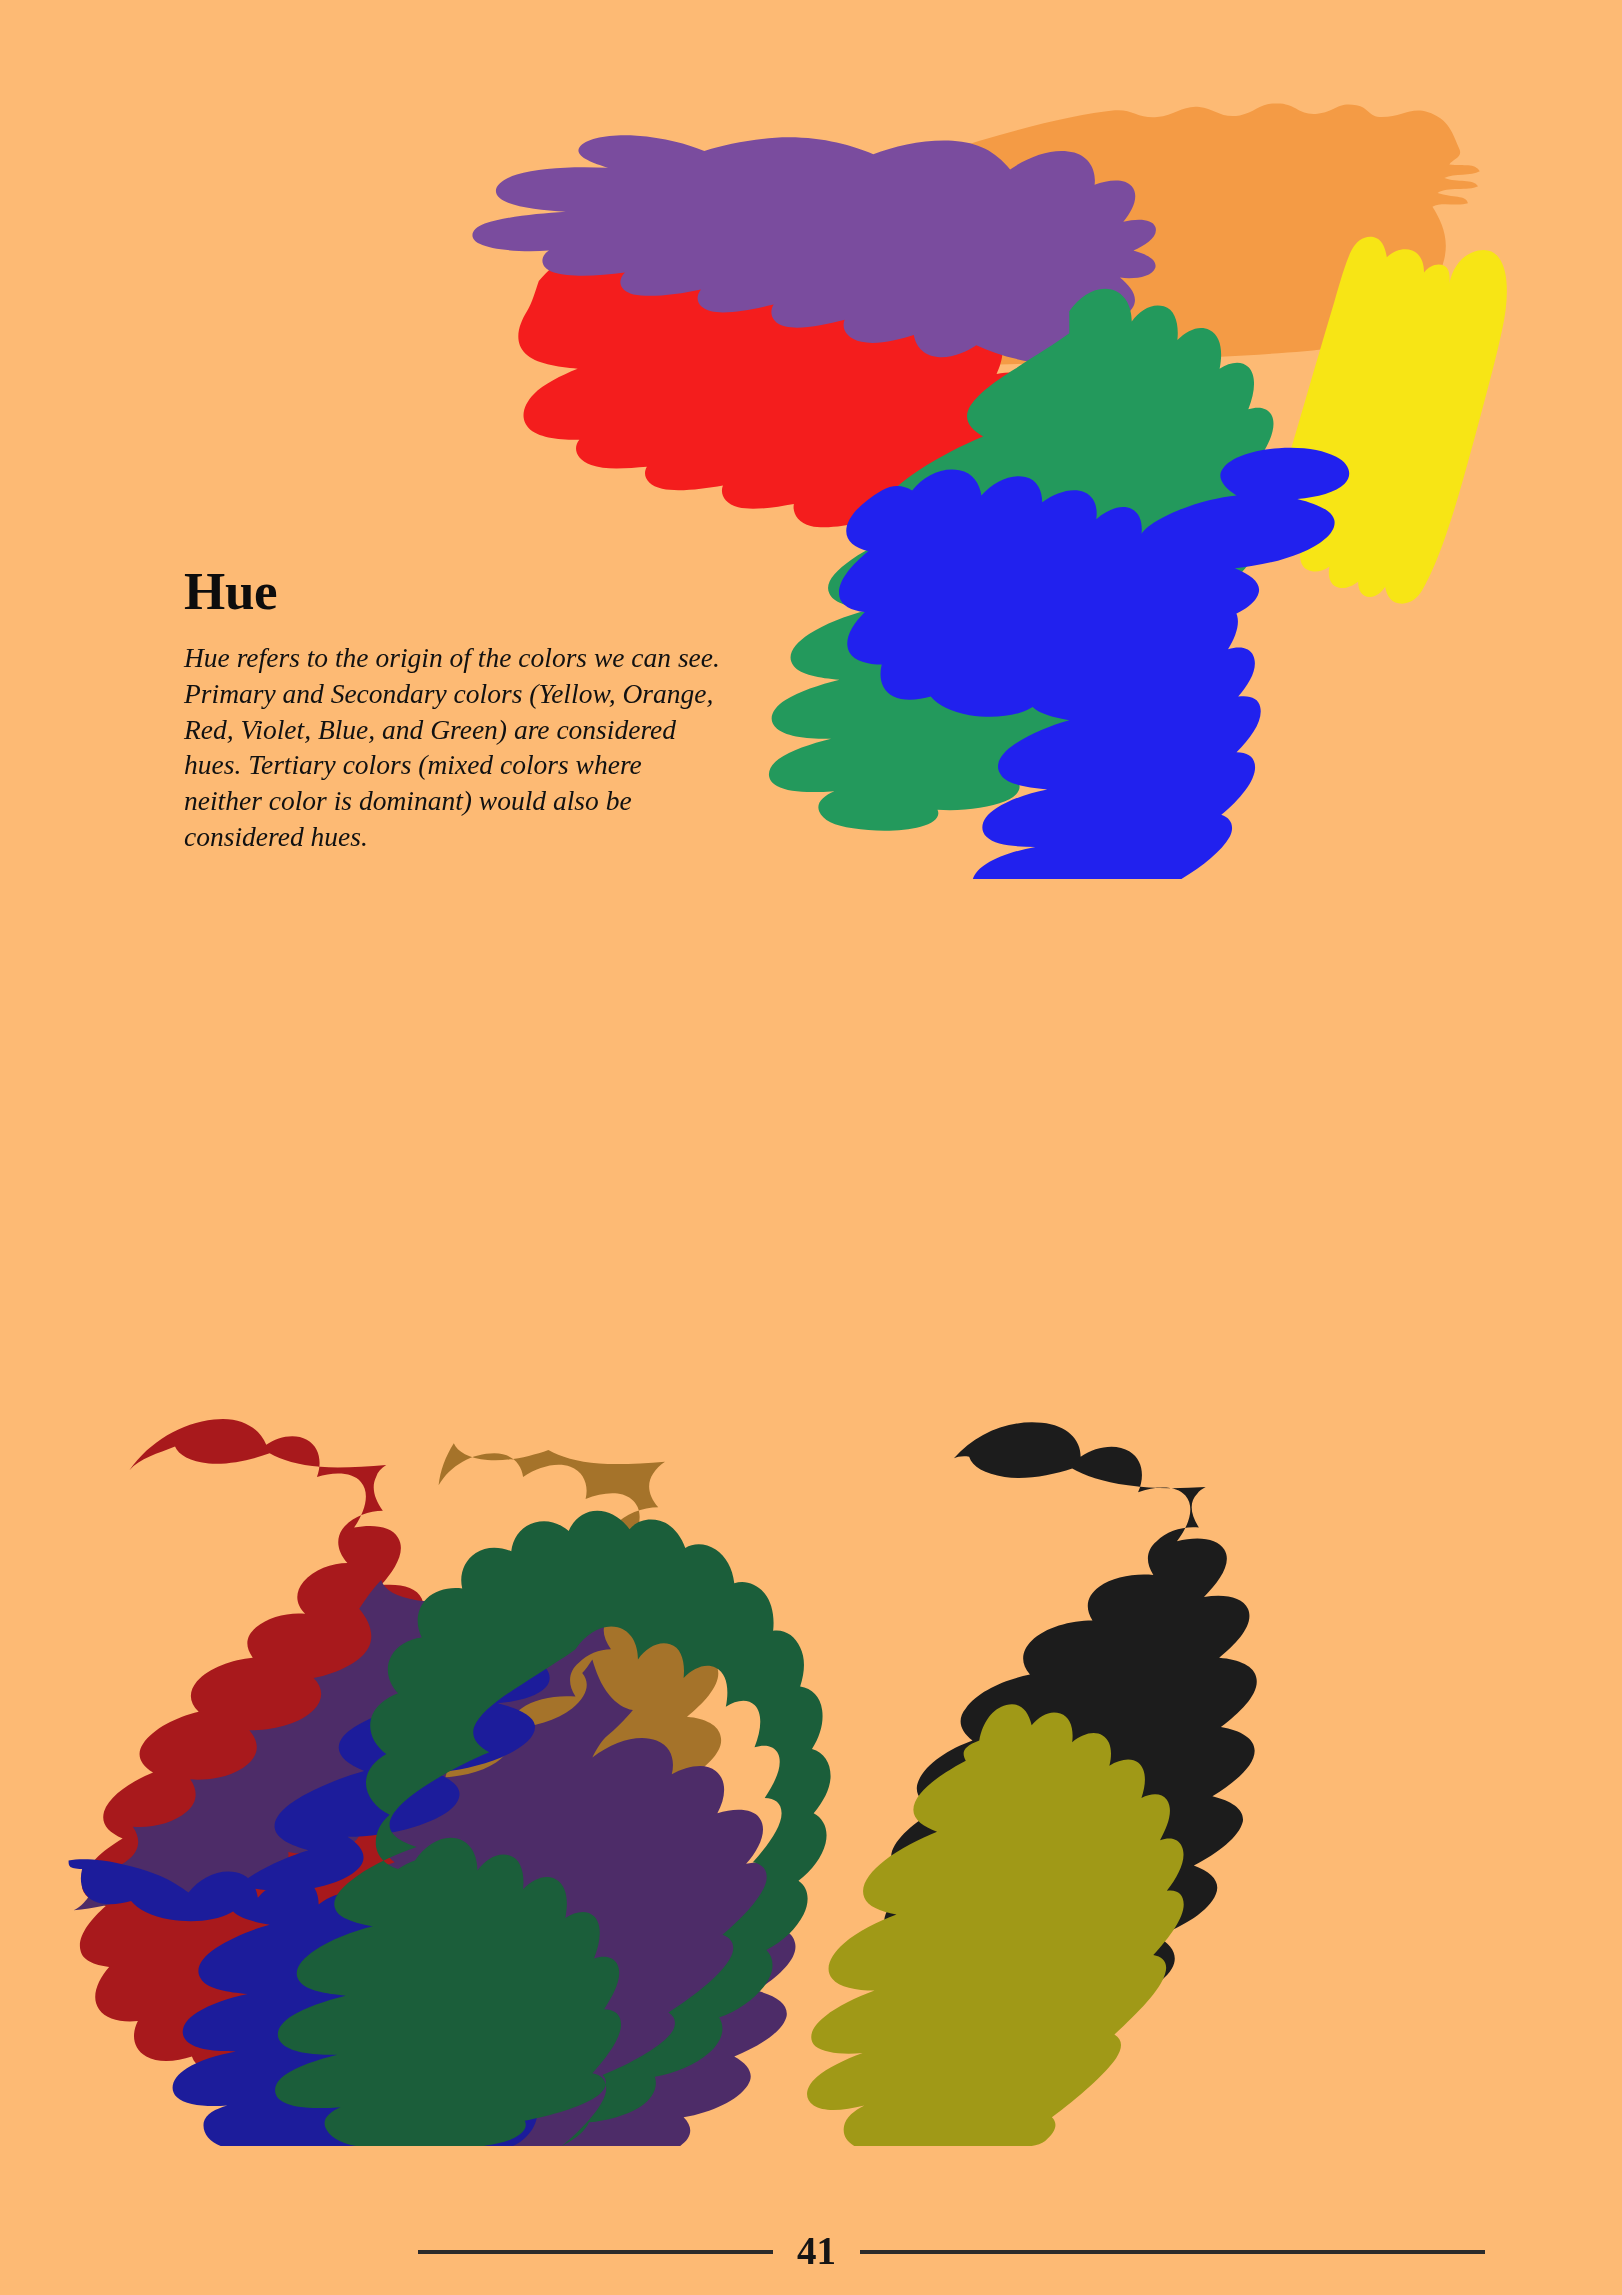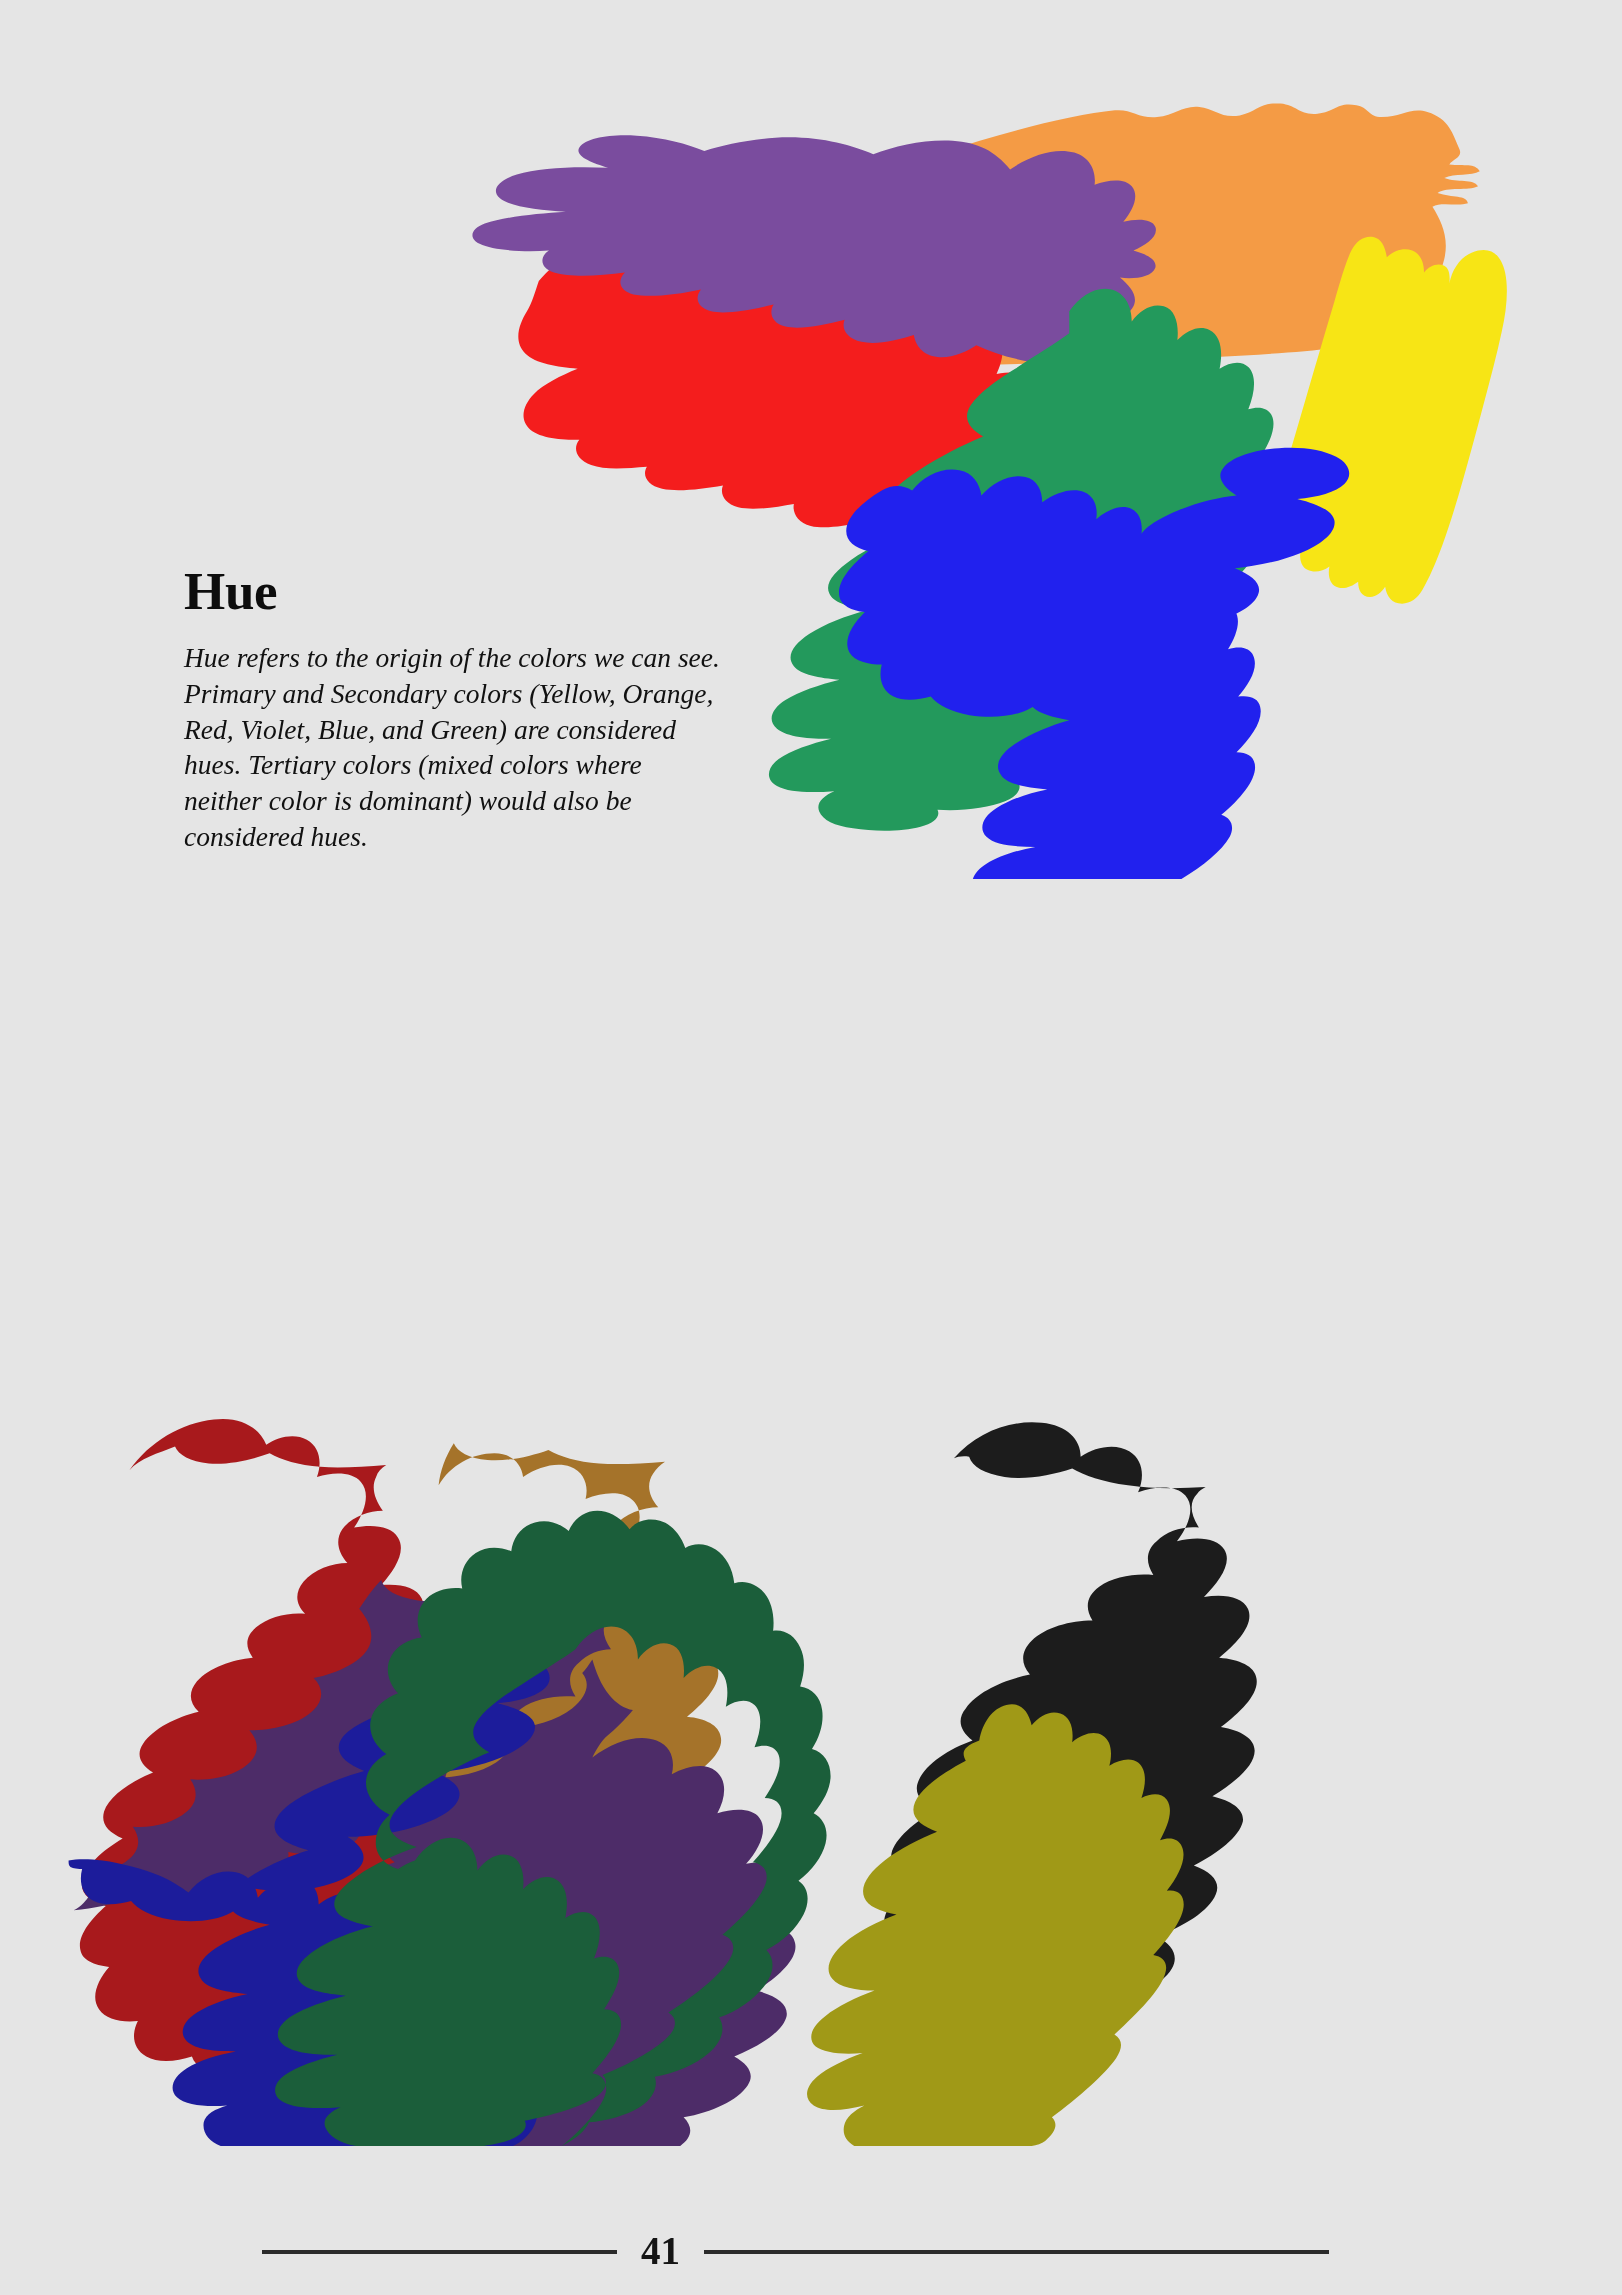--- a/index.html
+++ b/index.html
@@ -14,21 +14,21 @@
     overflow: hidden;
     font-family: "Liberation Serif", "DejaVu Serif", serif;
     color: #111111;
   }
 
   .page {
     position: absolute;
     inset: 0;
     width: 1623px;
     height: 2295px;
-    background: #e5e5e5;
+    background: #fdba74;
   }
 
   
   .section-heading {
     font-family: "Liberation Serif", "DejaVu Serif", serif;
     font-weight: 700;
     font-size: 53px;
     line-height: 1.0;
     letter-spacing: -0.3px;
     color: #0d0d0d;
@@ -78,21 +78,21 @@
 
   
   #page-footer {
     position: absolute;
     left: 0;
     top: 2214px;
     width: 1591px;
     height: 76px;
     display: flex;
     align-items: center;
-    justify-content: center;
+    justify-content: flex-end;
   }
   .footer-rule {
     height: 3.4px;
     background: #2b2b2b;
     width: 355px;
     flex: 0 0 auto;
   }
   #footer-rule-left { margin-left: 106px; width: 355px; }
   #footer-rule-right { margin-right: 106px; width: 625px; }
   #page-number {

